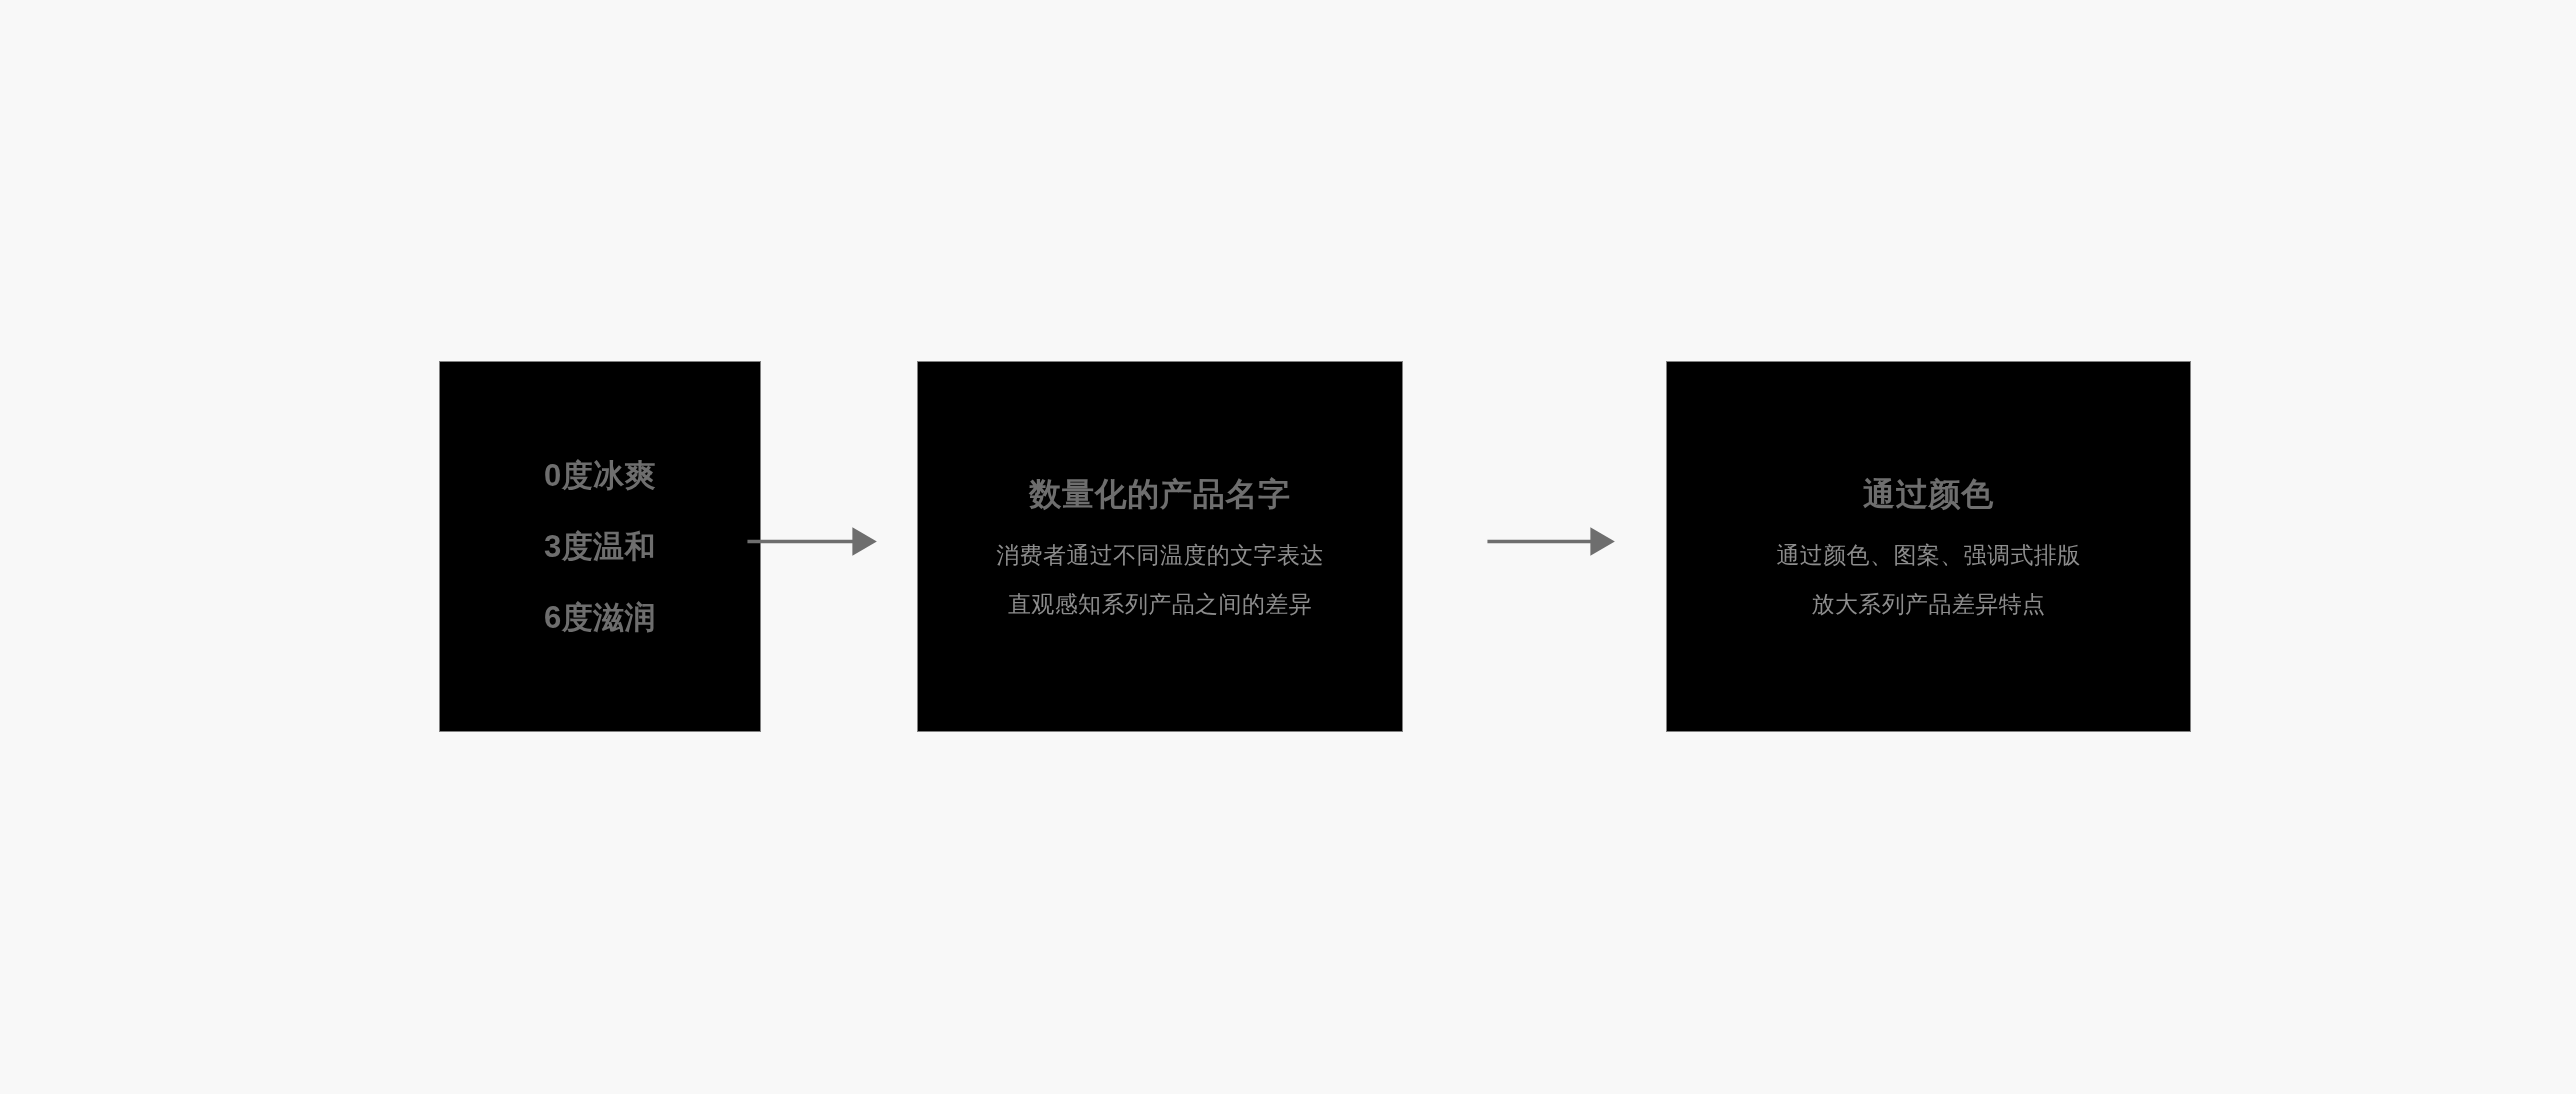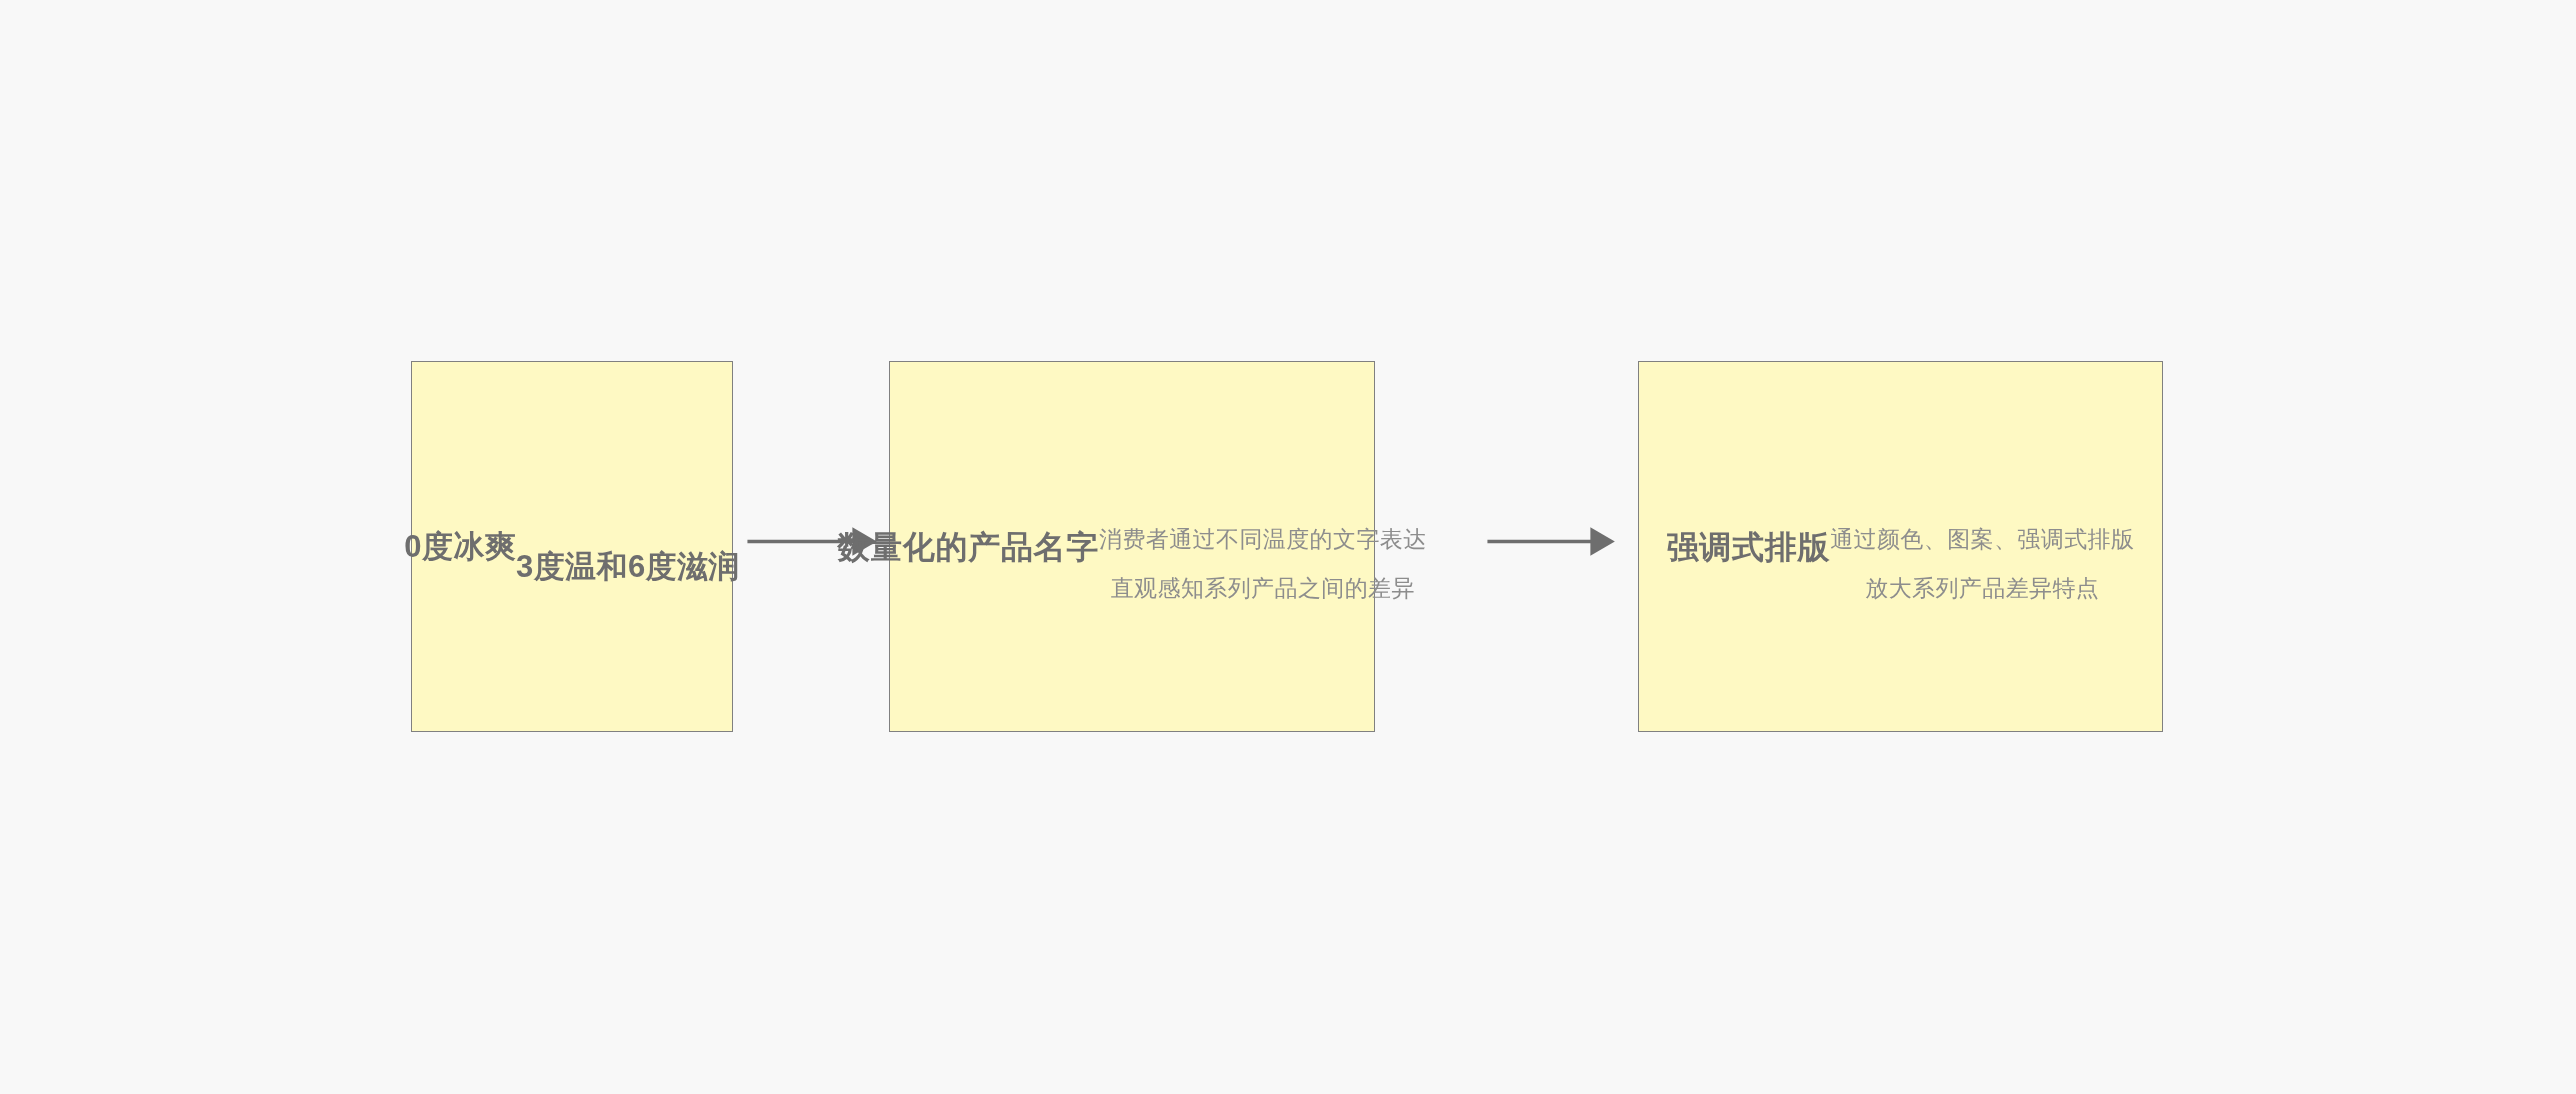--- a/index.html
+++ b/index.html
@@ -20,25 +20,26 @@
     width: 2576px;
     height: 1095px;
     background: #f8f8f8;
   }
 
   
   .flow-box {
     position: absolute;
     box-sizing: border-box;
     border: 0.7px solid #808080;
-    background: #fef9c3;
+    background: #000000;
     display: flex;
-    flex-direction: row;
+    flex-direction: column;
     align-items: center;
     justify-content: center;
+    margin-left: 28px;
   }
 
   #box-1 {
     left: 411px;
     top: 361px;
     width: 322px;
     height: 371px;
   }
   #box-2 {
     left: 889px;
@@ -143,21 +144,21 @@
   </div>
 
   <div class="flow-arrow" id="arrow-2">
     <svg viewBox="0 0 182 60" preserveAspectRatio="none">
       <line x1="2" y1="30" x2="149" y2="30" stroke="#6e6e6e" stroke-width="5"></line>
       <polygon points="145,10 179,30 145,50" fill="#6e6e6e"></polygon>
     </svg>
   </div>
 
   <div class="flow-box" id="box-3">
-    <div class="box-title">强调式排版</div>
+    <div class="box-title">通过颜色</div>
     <div class="box-sub-group">
       <div class="box-sub">通过颜色、图案、强调式排版</div>
       <div class="box-sub">放大系列产品差异特点</div>
     </div>
   </div>
 
 </div>
 
 
 </body></html>

